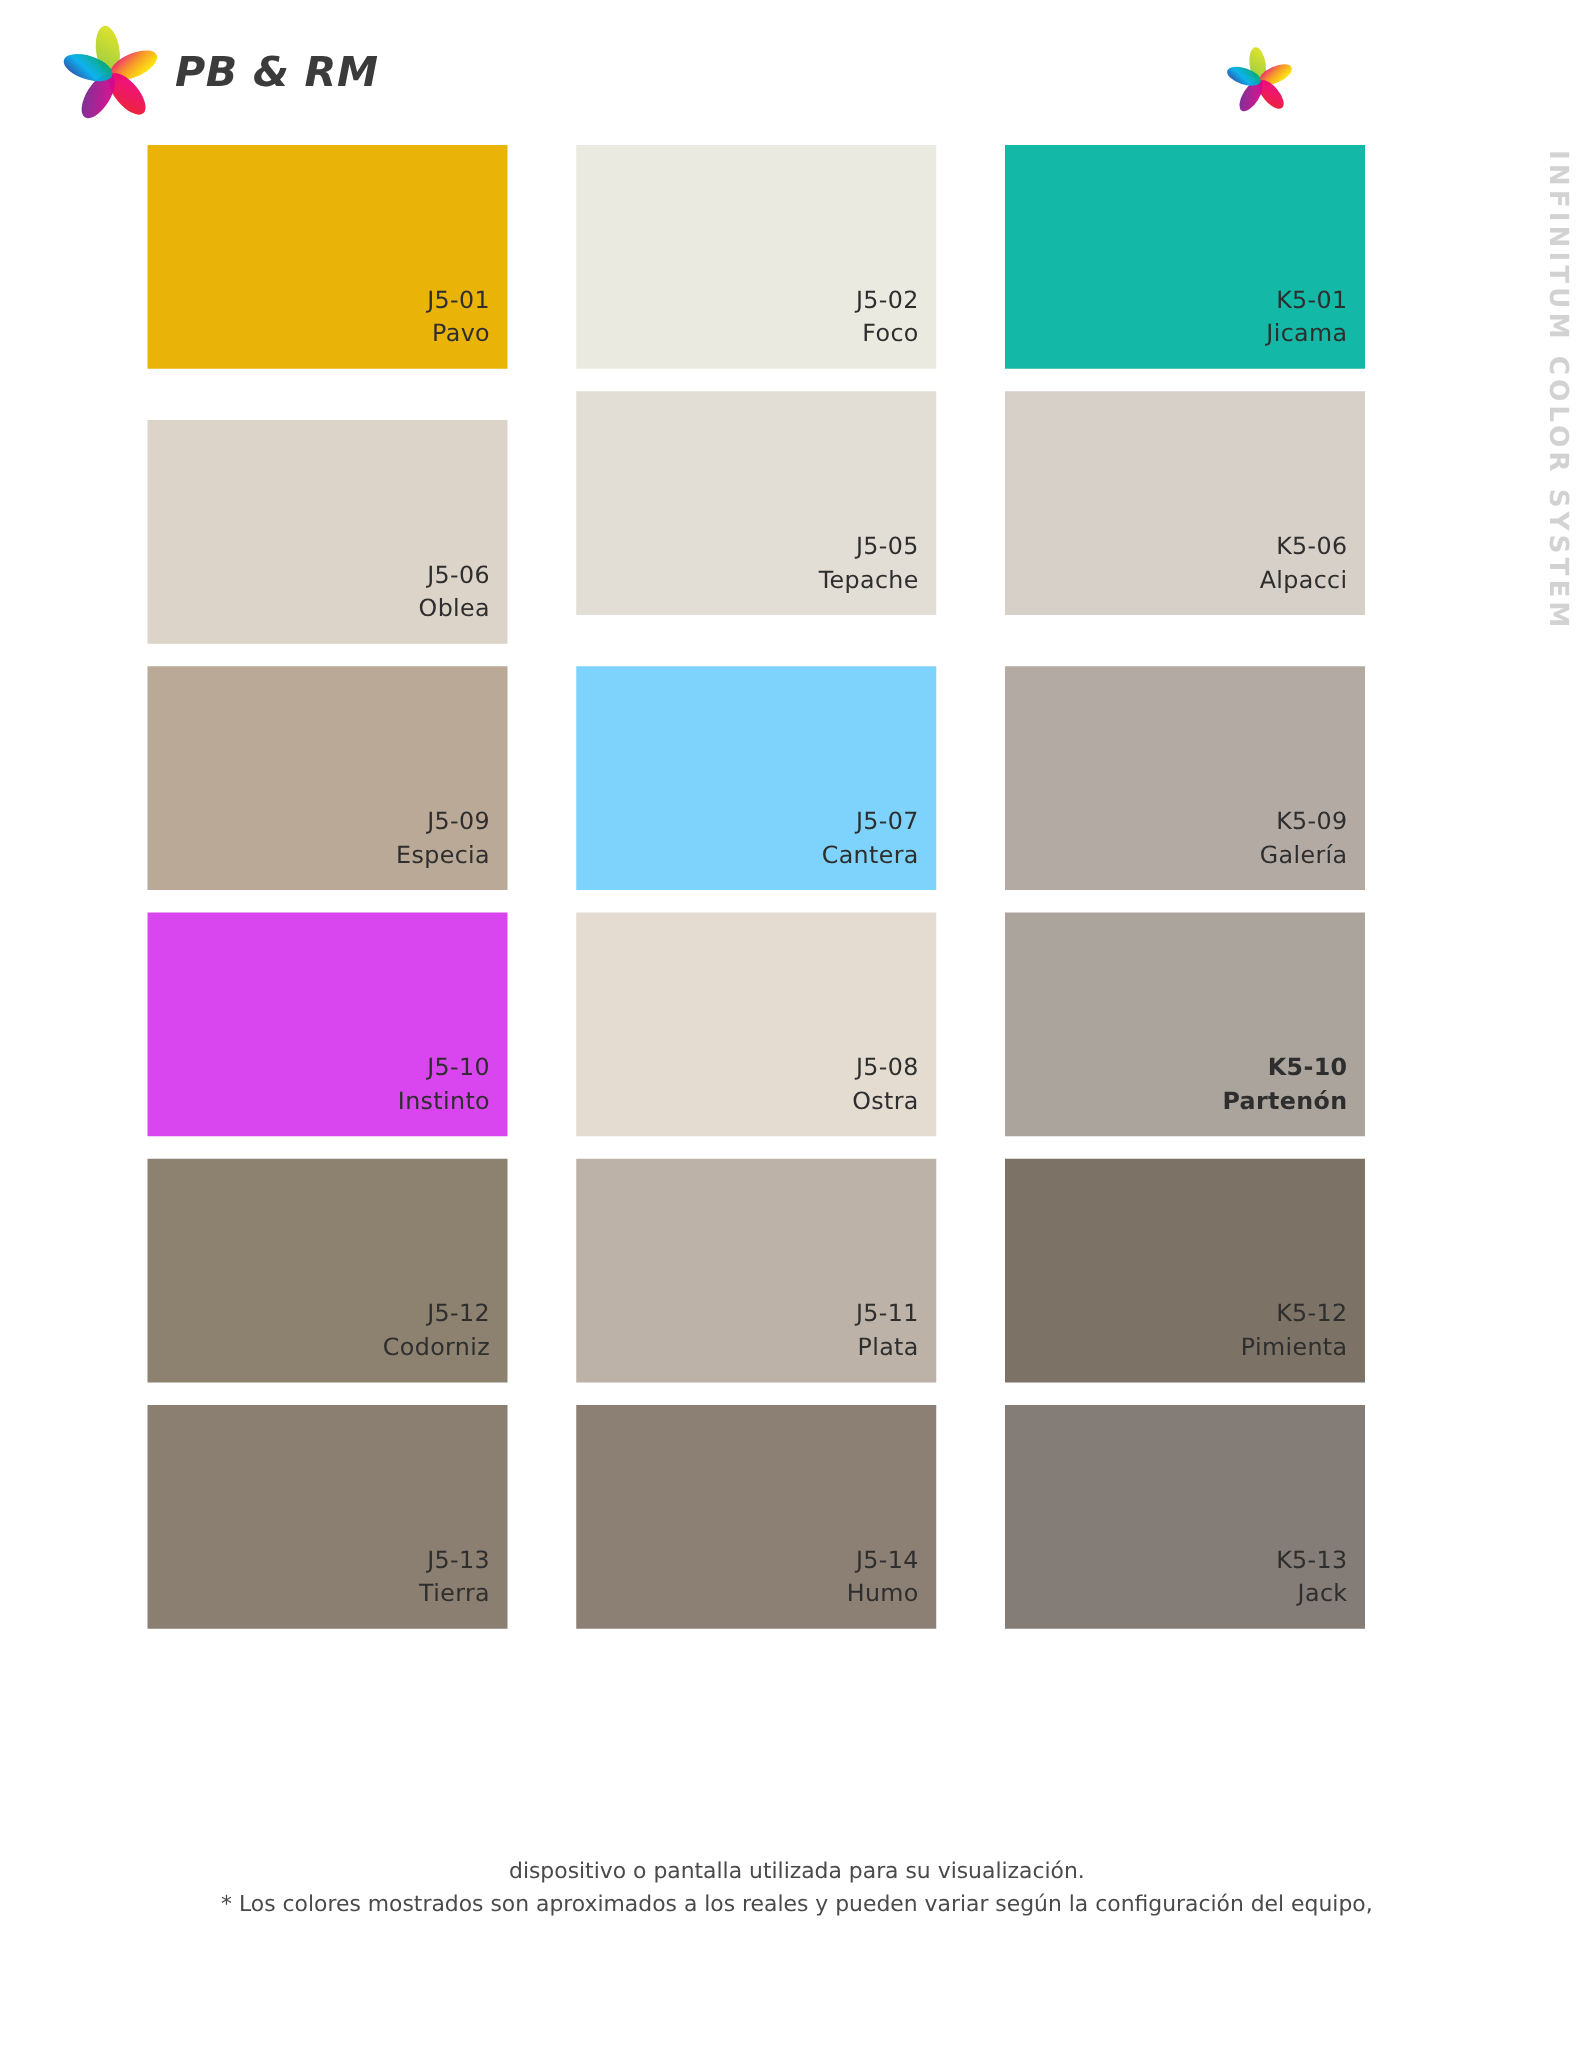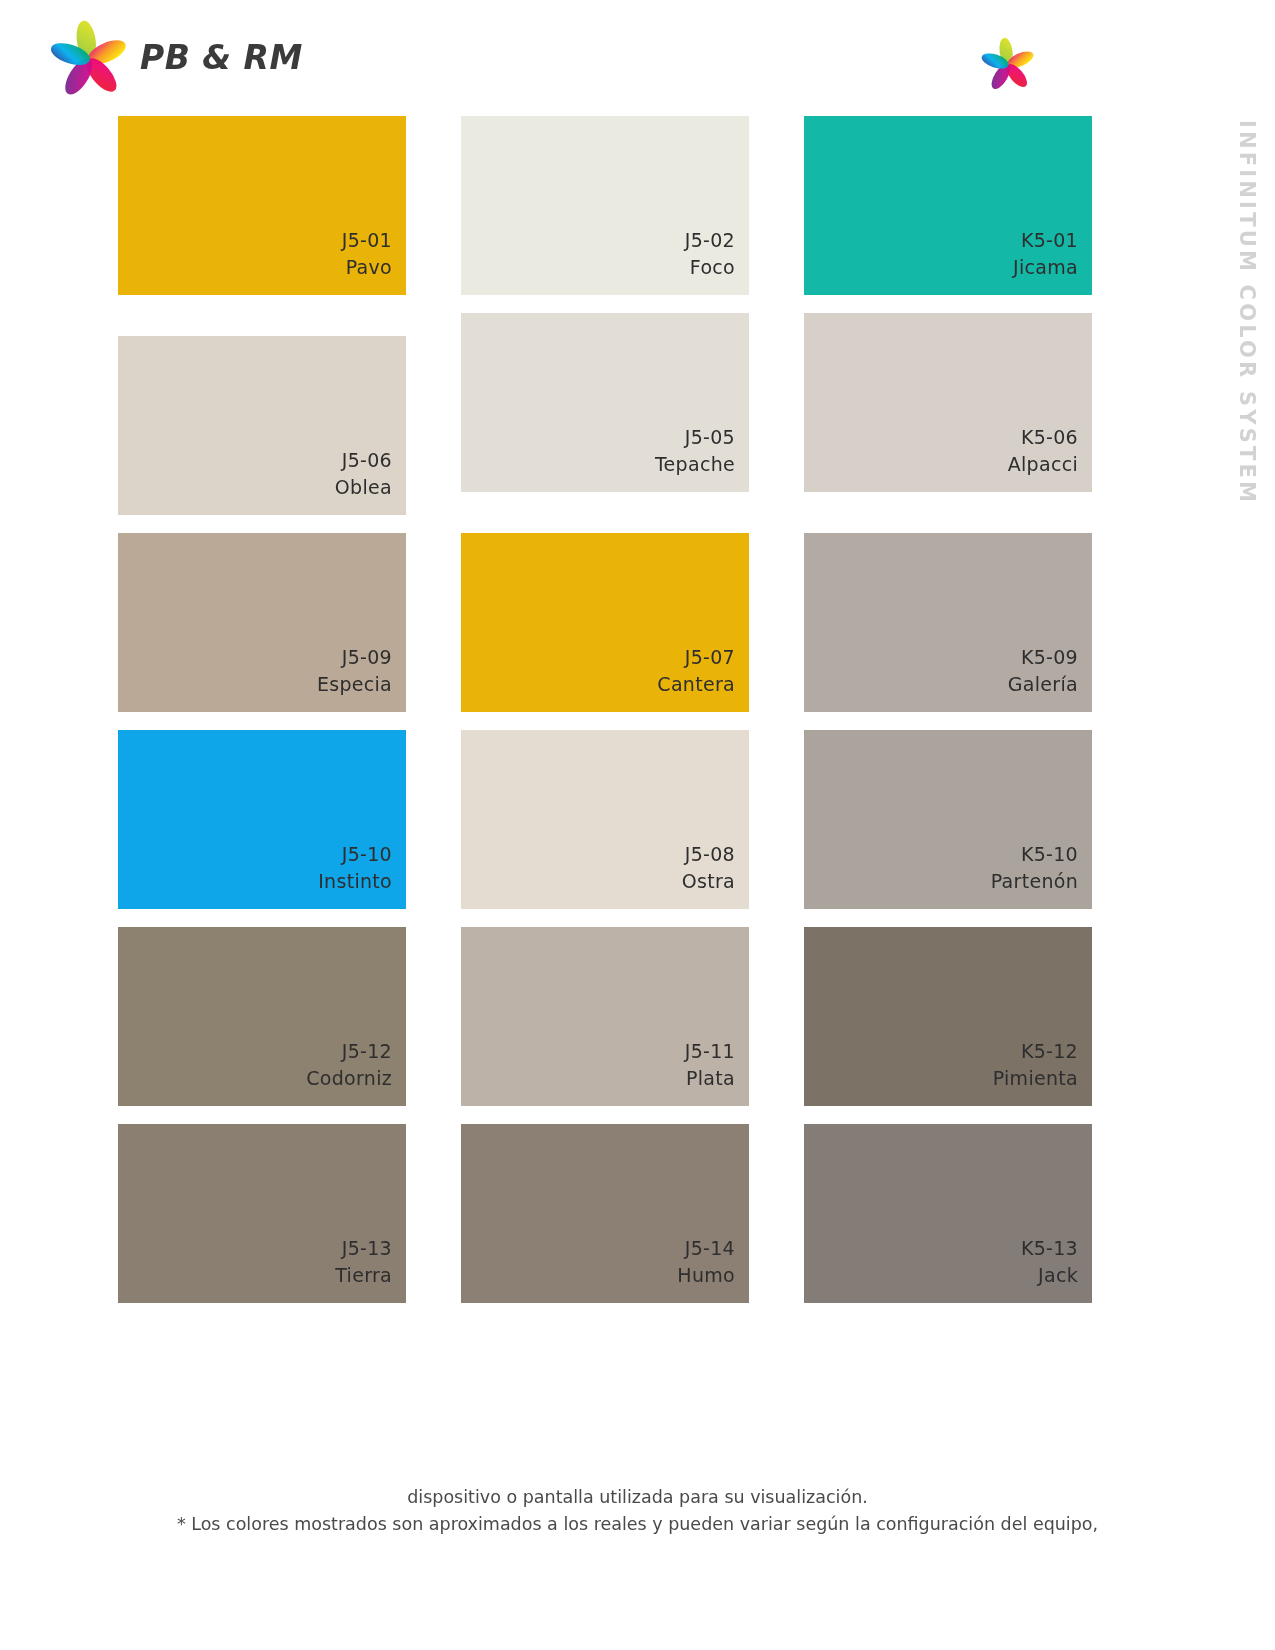--- a/index.html
+++ b/index.html
@@ -229,47 +229,47 @@
         </div>
       </div>
     </div>
     <div class="grid-row">
       <div class="swatch" style="background: rgb(185, 169, 150);">
         <div class="swatch-labels">
           <div class="swatch-code">J5-09</div>
           <div class="swatch-name">Especia</div>
         </div>
       </div>
-      <div class="swatch" style="background: #eab308;">
+      <div class="swatch" style="background: #7dd3fc;">
         <div class="swatch-labels">
           <div class="swatch-code">J5-07</div>
           <div class="swatch-name">Cantera</div>
         </div>
       </div>
       <div class="swatch" style="background: rgb(179, 170, 163);">
         <div class="swatch-labels">
           <div class="swatch-code">K5-09</div>
           <div class="swatch-name">Galería</div>
         </div>
       </div>
     </div>
     <div class="grid-row">
-      <div class="swatch" style="background: #0ea5e9;">
+      <div class="swatch" style="background: #d946ef;">
         <div class="swatch-labels">
           <div class="swatch-code">J5-10</div>
           <div class="swatch-name">Instinto</div>
         </div>
       </div>
       <div class="swatch" style="background: rgb(228, 220, 209);">
         <div class="swatch-labels">
           <div class="swatch-code">J5-08</div>
           <div class="swatch-name">Ostra</div>
         </div>
       </div>
-      <div class="swatch" style="background: rgb(171, 164, 157);">
+      <div class="swatch" style="background: rgb(171, 164, 157); font-weight: bold;">
         <div class="swatch-labels">
           <div class="swatch-code">K5-10</div>
           <div class="swatch-name">Partenón</div>
         </div>
       </div>
     </div>
     <div class="grid-row">
       <div class="swatch" style="background: rgb(141, 129, 112);">
         <div class="swatch-labels">
           <div class="swatch-code">J5-12</div>

